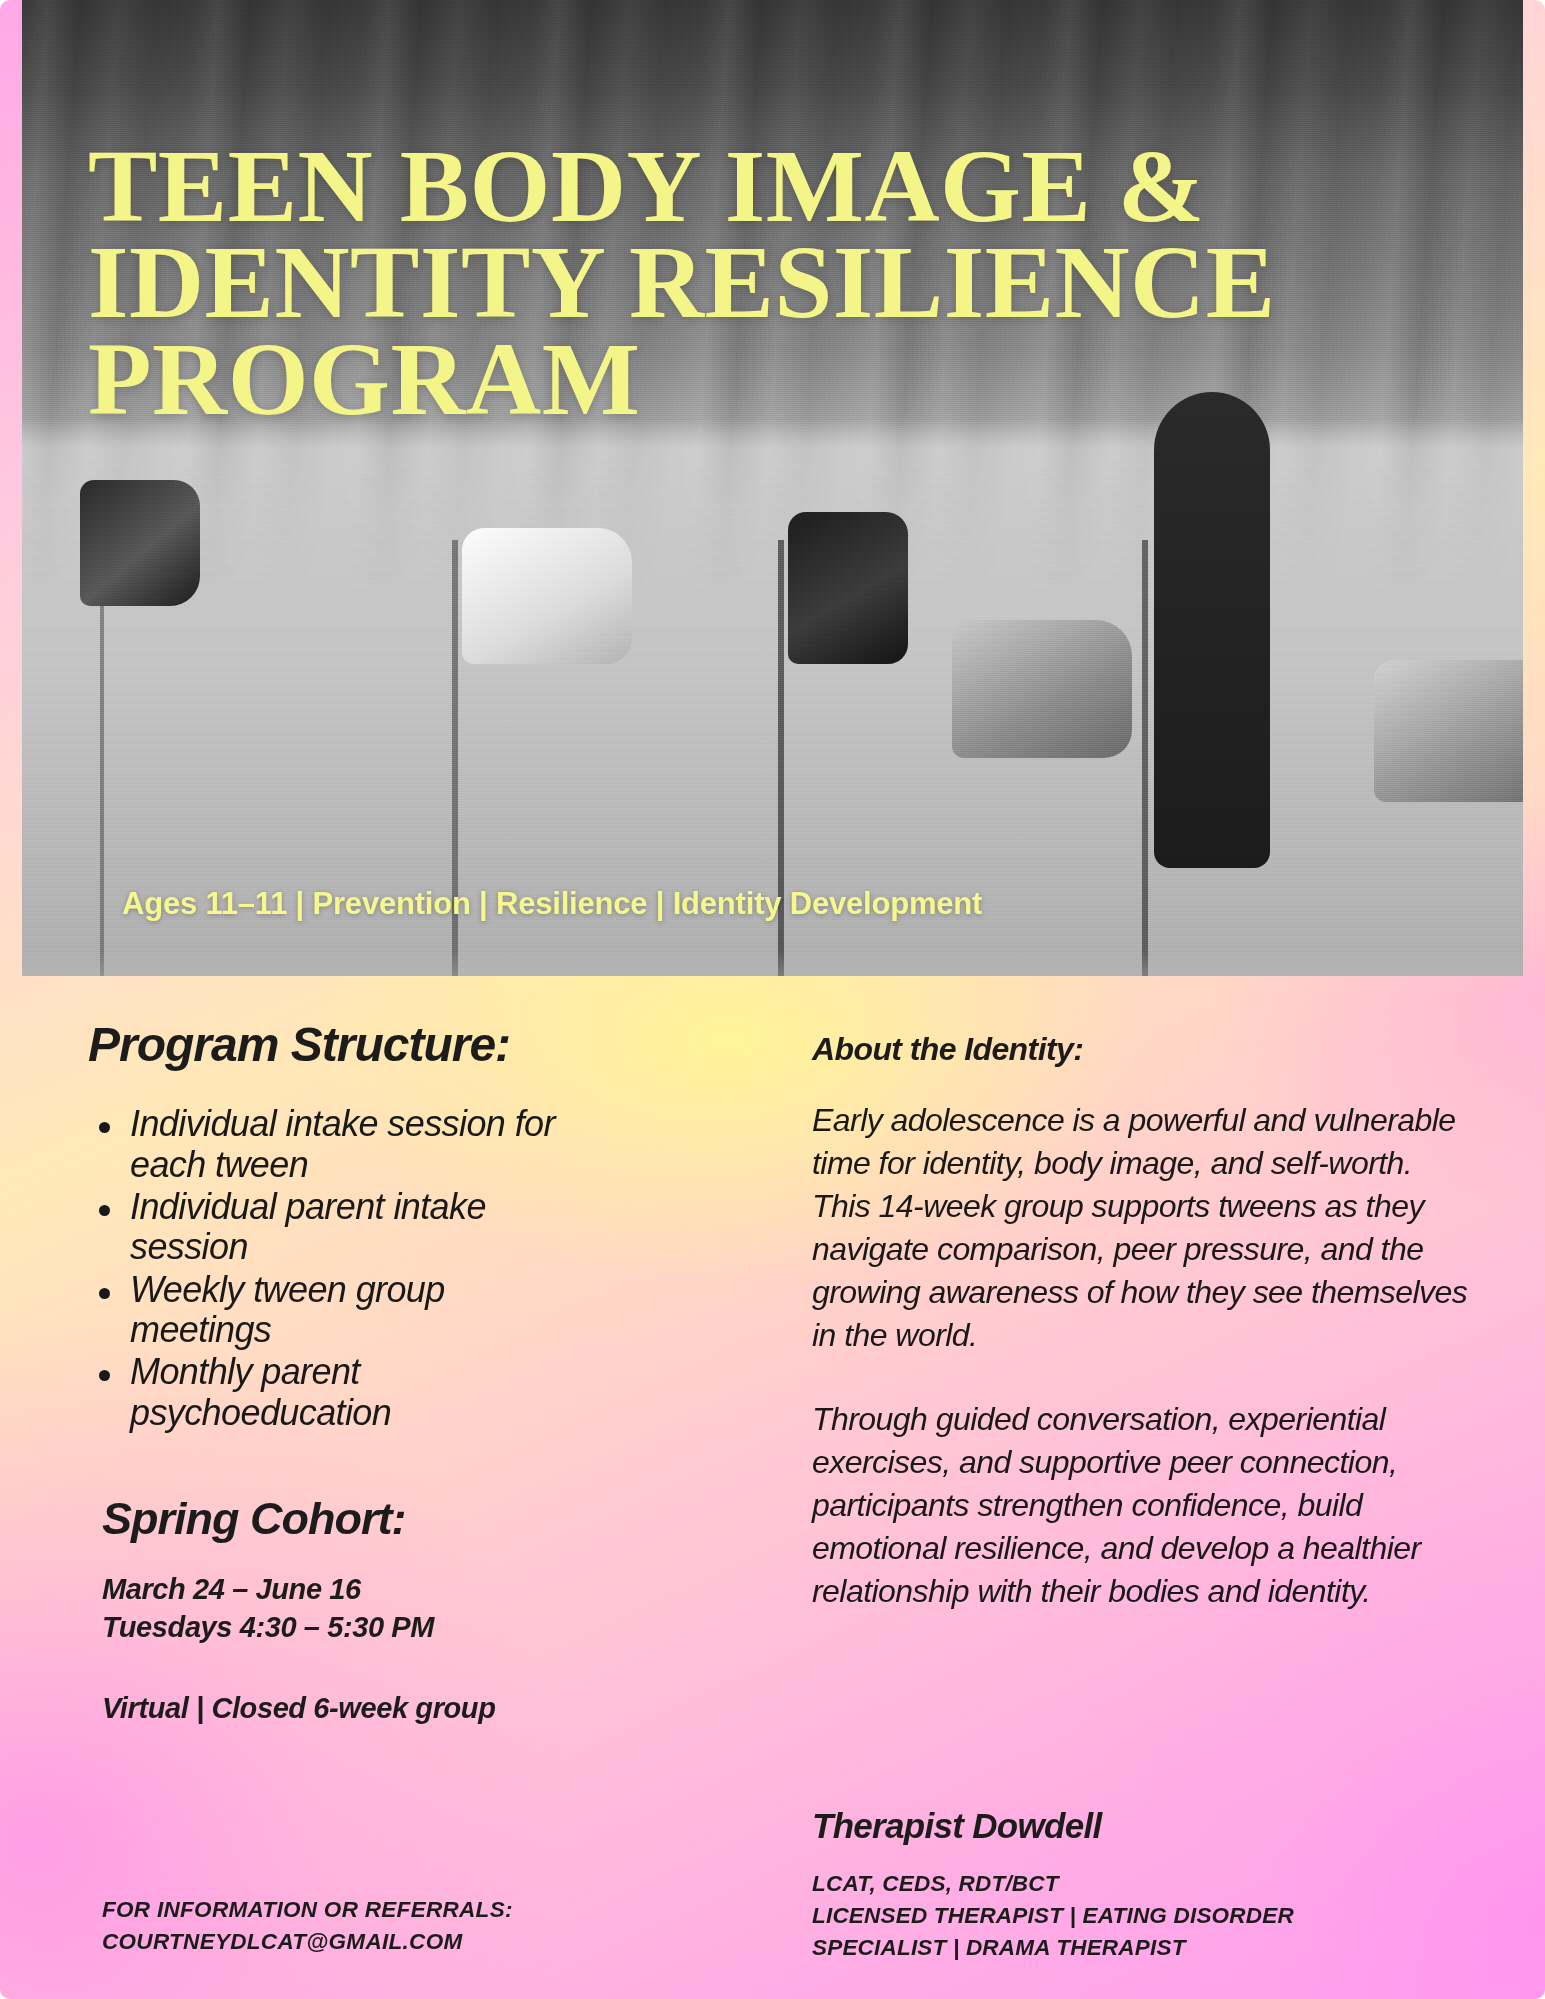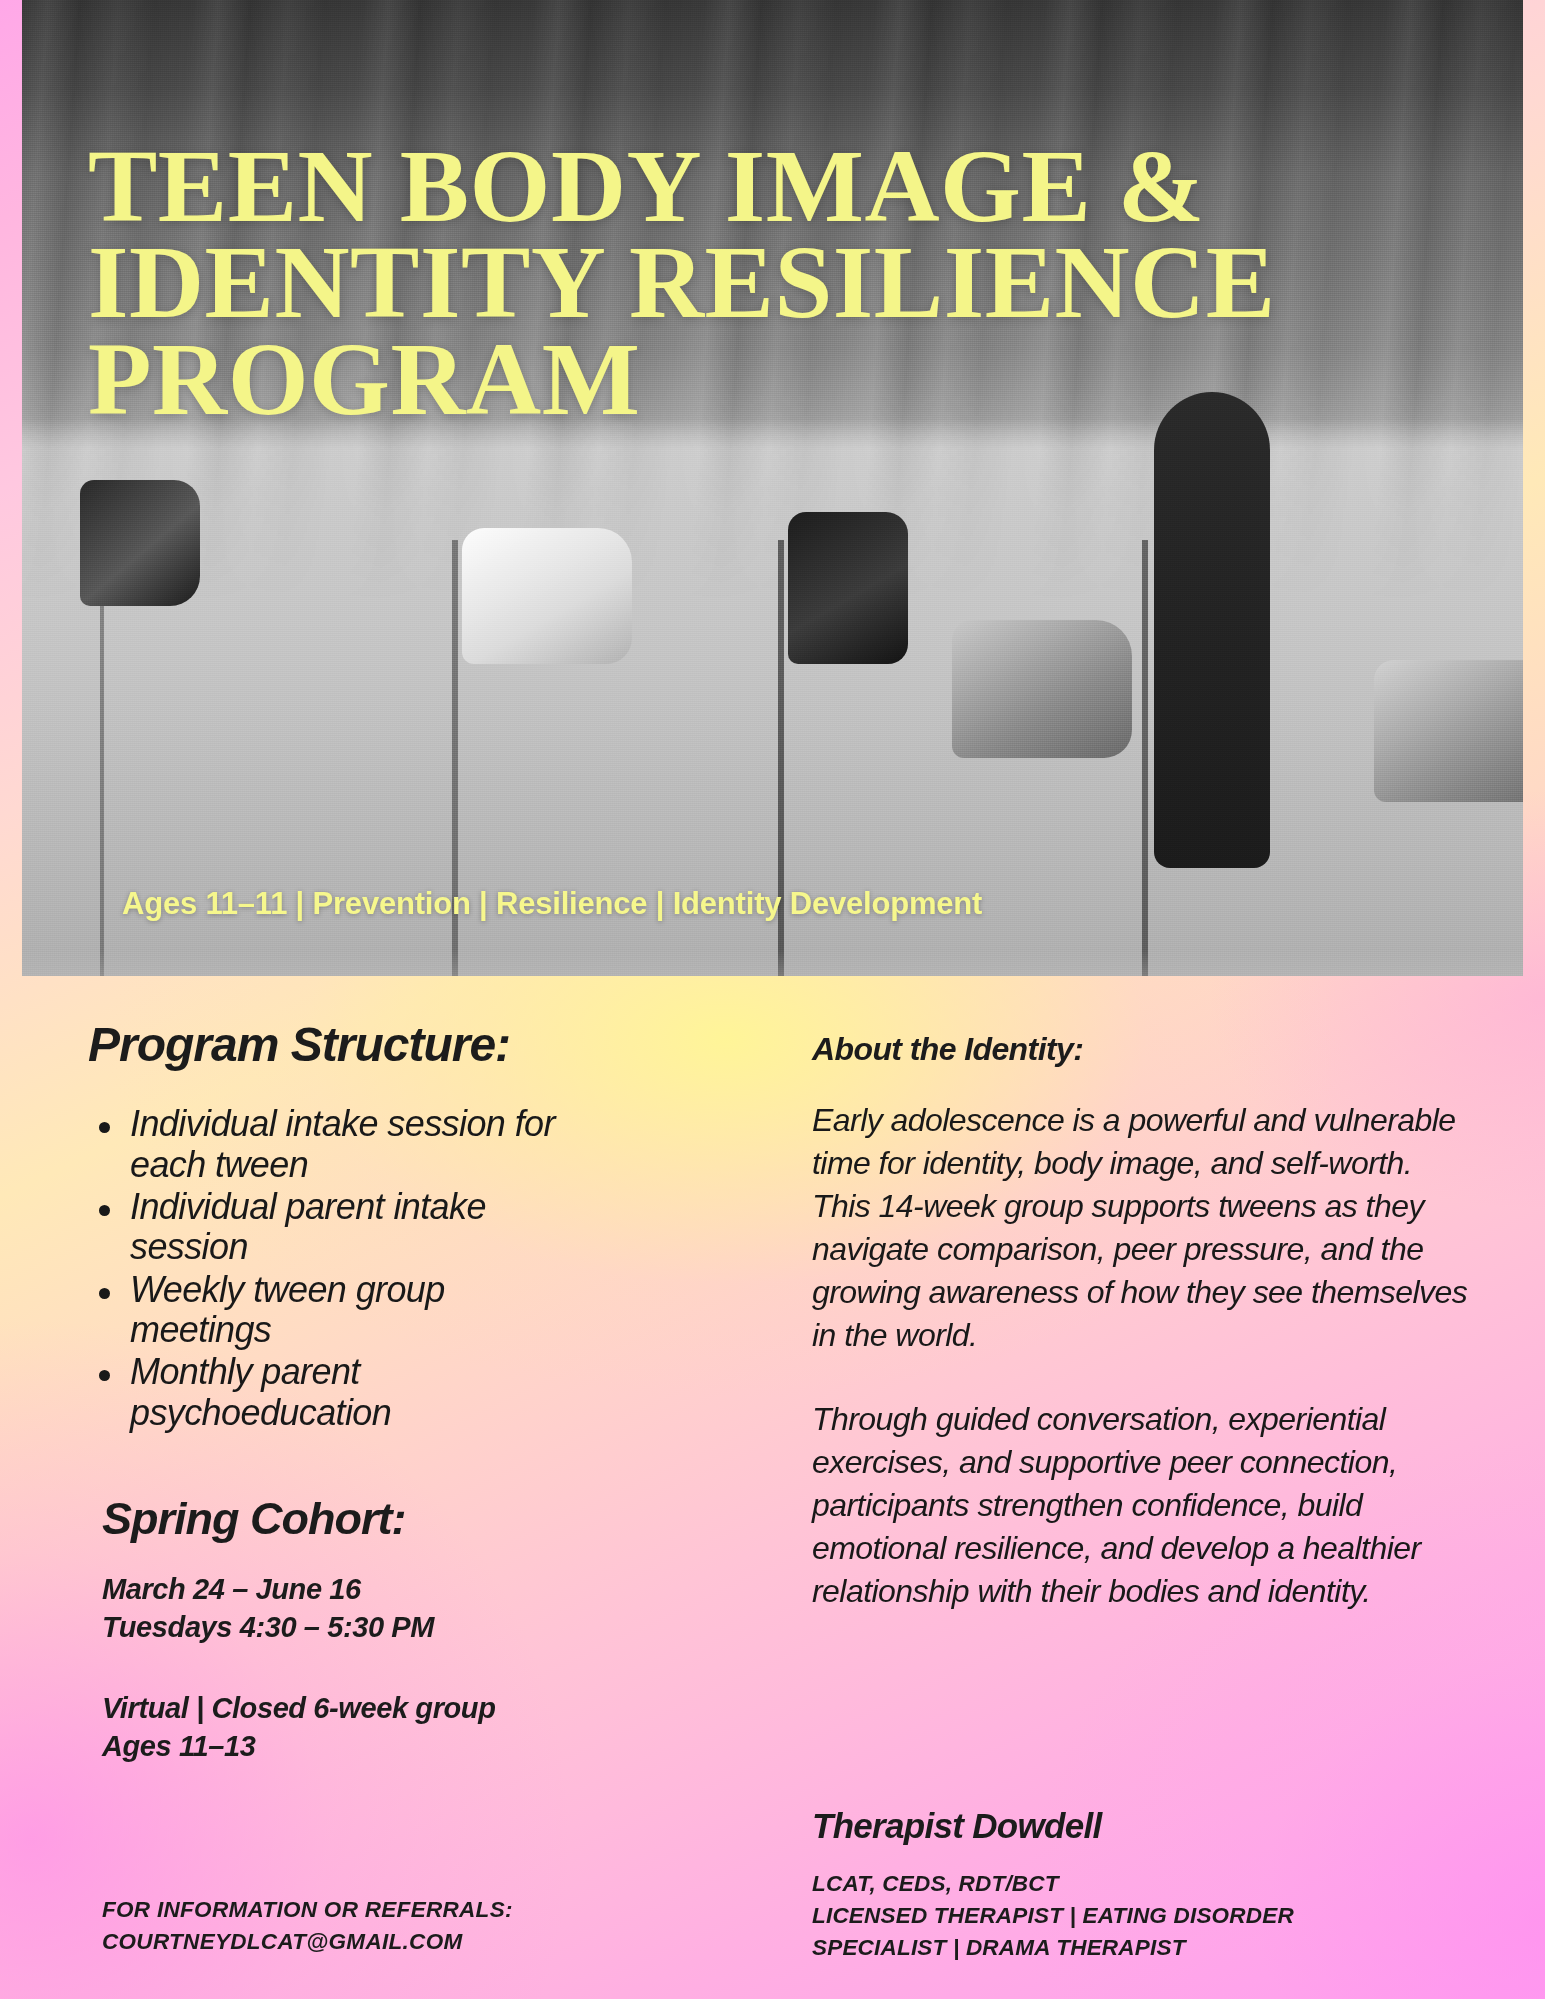--- a/index.html
+++ b/index.html
@@ -24,20 +24,21 @@
       linear-gradient(155deg,
         #ffa8e8 0%,
         #ffb6e0 8%,
         #ffc8e0 18%,
         #ffd9d2 30%,
         #ffe9b8 44%,
         #ffd9c6 56%,
         #ffc4d6 70%,
         #ffb0e2 84%,
         #ff9ff0 100%);
+    border-radius: 10px;
   }
   
   .poster::after {
     content: "";
     position: absolute;
     inset: 0;
     pointer-events: none;
     background:
       radial-gradient(ellipse 620px 360px at 47% 52%, rgba(255,246,150,0.95) 0%, rgba(255,238,160,0.55) 38%, rgba(255,220,180,0.12) 68%, rgba(255,200,200,0) 100%),
       radial-gradient(ellipse 540px 520px at 2% 92%, rgba(255,130,240,0.60) 0%, rgba(255,150,235,0.25) 55%, rgba(255,170,230,0) 100%),
@@ -330,21 +331,20 @@
 
       <h2 class="h-cohort">Spring Cohort:</h2>
 
       <div class="cohort-block">
         <div>March 24 – June 16</div>
         <div>Tuesdays 4:30 – 5:30 PM</div>
       </div>
 
       <div class="cohort-block second">
         <div>Virtual | Closed 6-week group</div>
-        <div>Ages 11–13</div>
       </div>
     </div>
 
     <div class="col-right">
       <h2 class="h-about">About the Identity:</h2>
       <p class="about-p">Early adolescence is a powerful and vulnerable time for identity, body image, and self-worth. This 14-week group supports tweens as they navigate comparison, peer pressure, and the growing awareness of how they see themselves in the world.</p>
       <p class="about-p">Through guided conversation, experiential exercises, and supportive peer connection, participants strengthen confidence, build emotional resilience, and develop a healthier relationship with their bodies and identity.</p>
     </div>
 
     <div class="signature">

